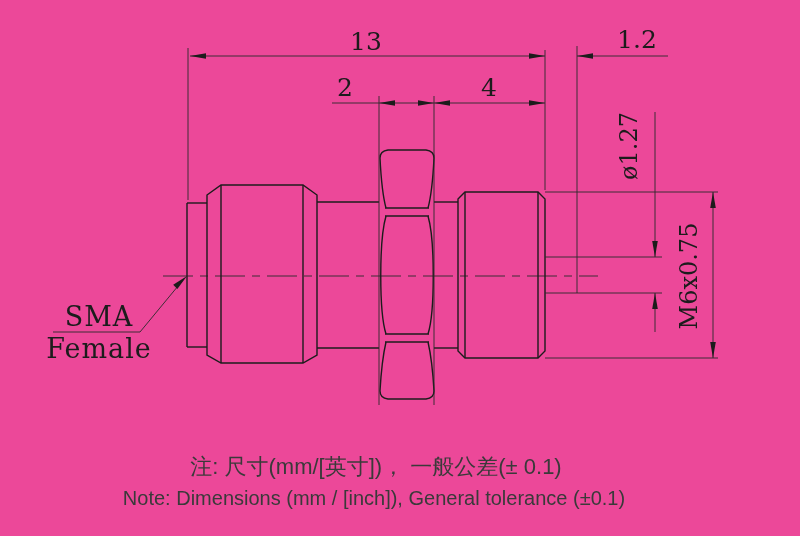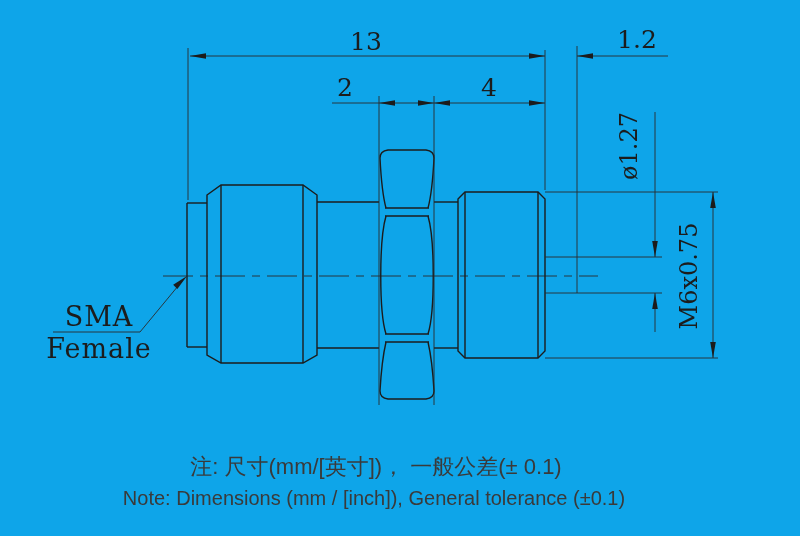--- a/index.html
+++ b/index.html
@@ -1,20 +1,20 @@
 <!DOCTYPE html>
 <html><head>
 <meta charset="utf-8">
 <style>
   html, body { margin: 0; padding: 0; background: #ffffff; }
   .canvas {
     position: relative;
     width: 800px;
     height: 536px;
-    background: #0ea5e9;
+    background: #ec4899;
     overflow: hidden;
   }
   svg { display: block; }
   .part { stroke: #1c1c1c; stroke-width: 1.4; fill: none; stroke-linecap: butt; stroke-linejoin: miter; }
   .thin { stroke: #2a2a2a; stroke-width: 0.9; fill: none; }
   .centerline { stroke: #2a2a2a; stroke-width: 0.9; fill: none; stroke-dasharray: 30 7 8 7; }
   .arrow { fill: #1c1c1c; stroke: none; }
   .dimtext {
     font-family: "DejaVu Serif", "Liberation Serif", serif;
     font-size: 25px;

